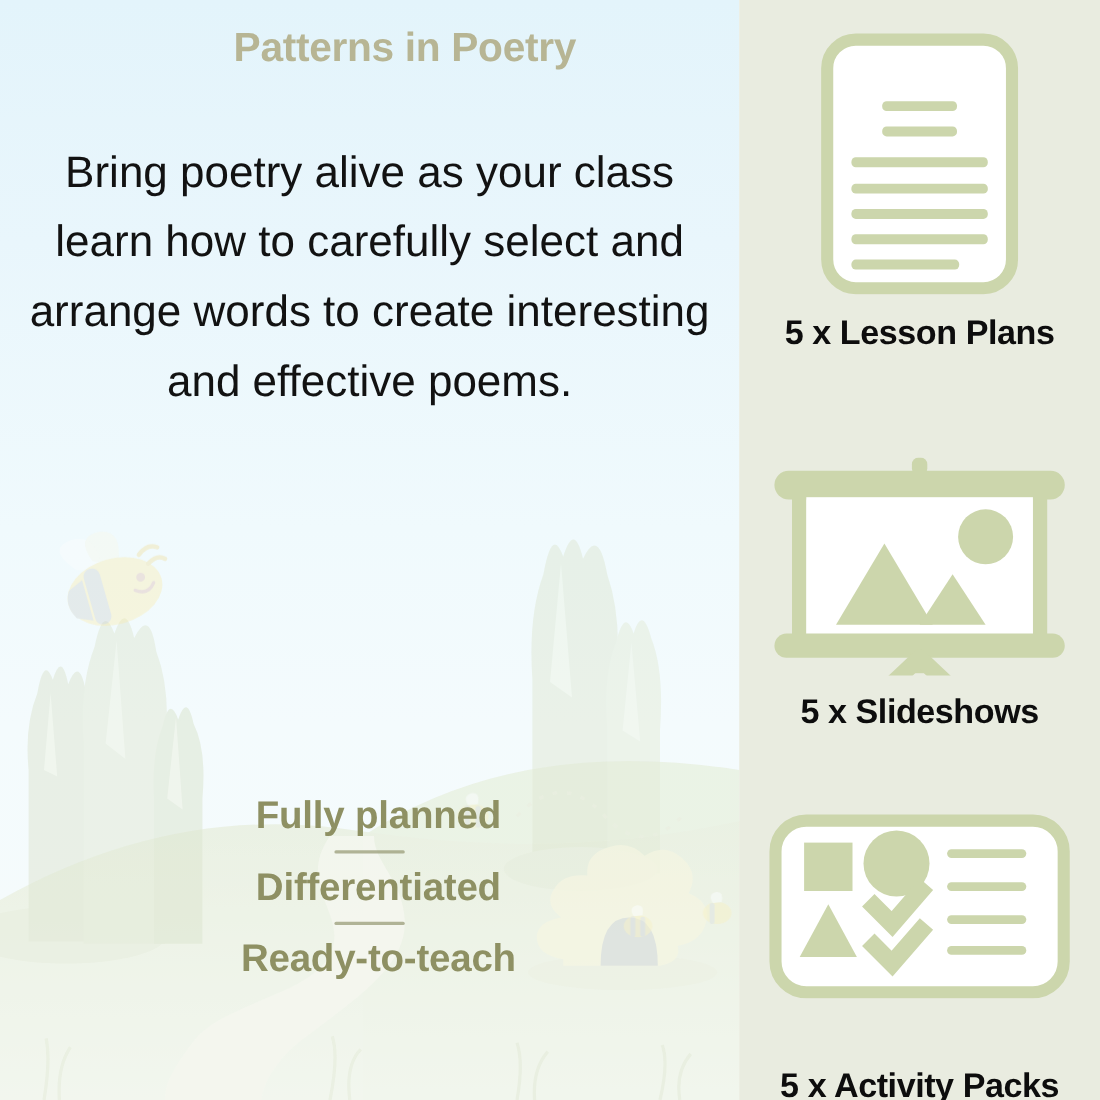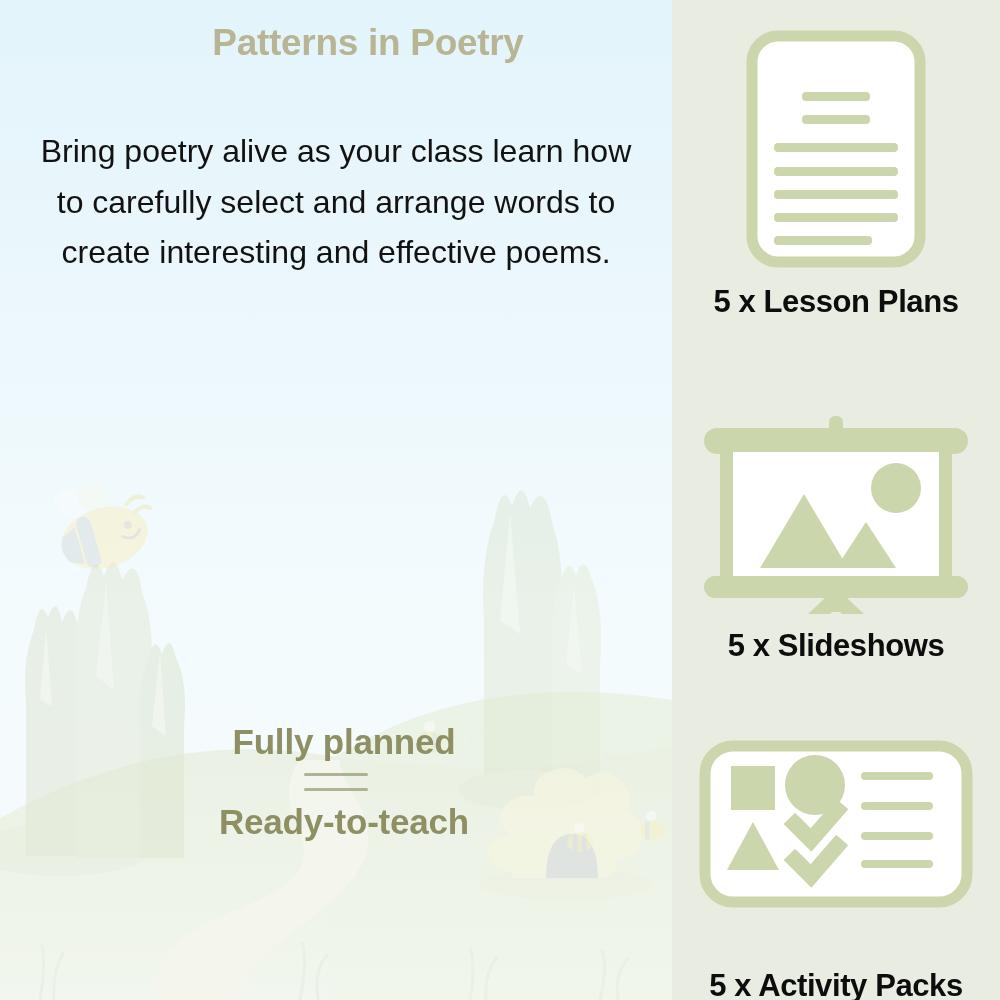--- a/index.html
+++ b/index.html
@@ -34,21 +34,21 @@
     letter-spacing:-0.3px;
     color:#b7b594;
     z-index:6;
     margin-left:32px;
   }
 
   
   .body-copy {
     position:absolute; left:26px; top:126px; width:620px;
     text-align:center;
-    font-size:32px; line-height:1.58;
+    font-size:40px; line-height:1.58;
     font-weight:400;
     color:#121212;
     z-index:6;
   }
 
   
   .features {
     position:absolute; left:0; top:722px; width:672px;
     text-align:center; z-index:6;
   }
@@ -197,20 +197,21 @@
       </g>
     </svg>
 
     <div class="title">Patterns in Poetry</div>
 
     <div class="body-copy">Bring poetry alive as your class learn how to carefully select and arrange words to create interesting and effective poems.</div>
 
     <div class="features">
       <div class="feature-line">Fully planned</div>
       <div class="feature-divider"></div>
+      <div class="feature-line">Differentiated</div>
       <div class="feature-divider"></div>
       <div class="feature-line">Ready-to-teach</div>
     </div>
 
   </div>
 
   <div class="right-panel">
 
     <div class="deliverable d1">
       <span class="icon-wrap">

